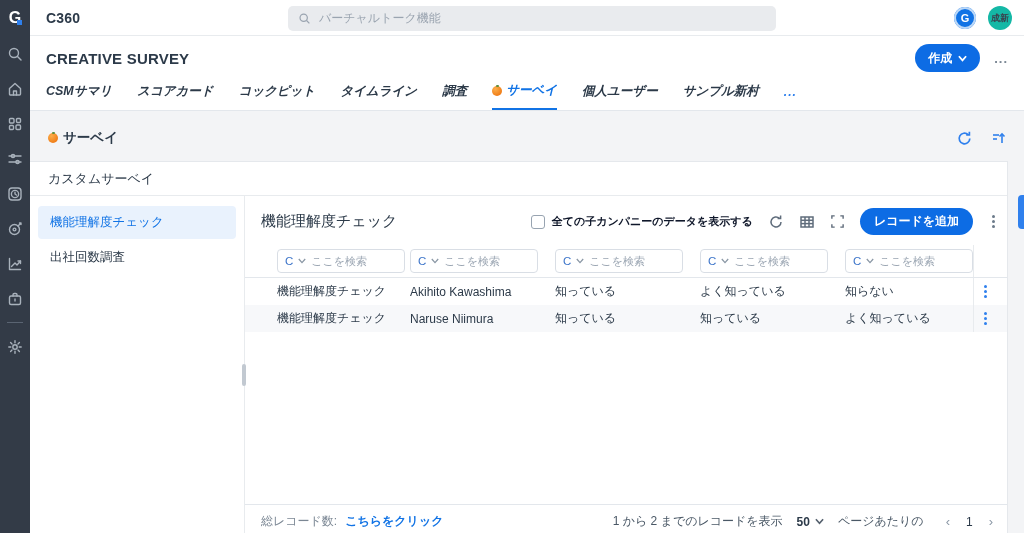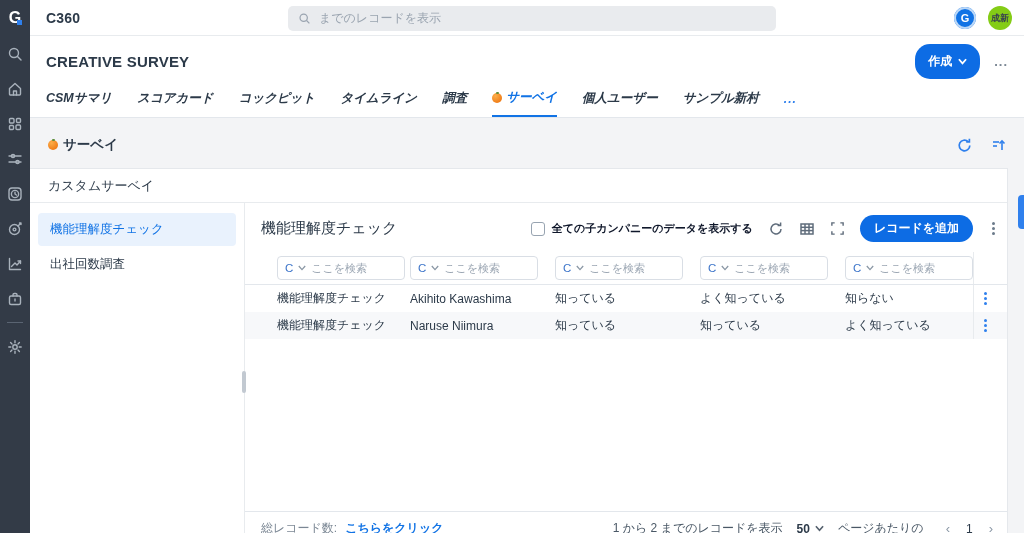--- a/index.html
+++ b/index.html
@@ -21,28 +21,28 @@
   
   .main { position:absolute; left:30px; top:0; right:0; bottom:0; }
   .topbar { height:36px; background:#fff; border-bottom:1px solid #e8ebee; display:flex; align-items:center; position:relative; }
   .topbar .app-title { font-weight:bold; font-size:14px; margin-left:16px; letter-spacing:.2px; }
   .gsearch { position:absolute; left:258px; top:6px; width:488px; height:25px; background:#e9ebee; border-radius:5px;
              display:flex; align-items:center; padding:0 10px; color:#9aa4b0; gap:8px; }
   .gsearch svg { stroke:#9aa4b0; fill:none; stroke-width:1.5; }
   .topbar .right { position:absolute; right:12px; top:0; height:36px; display:flex; align-items:center; gap:12px; }
   .glogo { width:22px; height:22px; border-radius:50%; background:#1173e5; color:#fff; font-weight:bold; font-size:11px;
            display:flex; align-items:center; justify-content:center; box-shadow:0 0 0 2px #bcd8f7 inset; cursor:pointer; }
-  .avatar { width:24px; height:24px; border-radius:50%; background:#84cc16; color:#39434f; font-size:9px; font-weight:bold;
+  .avatar { width:24px; height:24px; border-radius:50%; background:#14b8a6; color:#39434f; font-size:9px; font-weight:bold;
             display:flex; align-items:center; justify-content:center; cursor:pointer; }
   
   .pagehead { background:#fff; border-bottom:1px solid #e3e7ec; padding-top:8px; }
   .ph-row { display:flex; align-items:center; padding:0 16px; }
   .ph-title { font-weight:bold; font-size:15px; letter-spacing:.2px;text-align:center; }
   .ph-actions { margin-left:auto; display:flex; align-items:center; gap:14px; }
-  .btn-create { background:#0d6ce4; color:#fff; border:none; border-radius:15px; height:35px; padding:0 13px;
+  .btn-create { background:#0d6ce4; color:#fff; border:none; border-radius:15px; height:28px; padding:0 13px;
                 font-size:12px; font-weight:bold; display:flex; align-items:center; gap:6px; cursor:pointer; }
   .btn-create svg { stroke:#fff; fill:none; stroke-width:2; }
   .more-dots { color:#7b8794; font-weight:bold; letter-spacing:1px; cursor:pointer; font-size:13px; }
   .tabs { display:flex; align-items:center; gap:25px; padding:10px 16px 0 16px;font-style:italic; }
   .tab { font-size:12.5px; font-weight:bold; color:#2c3a49; padding-bottom:9px; cursor:pointer; white-space:nowrap; }
   .tab.active { color:#1173e5; border-bottom:2px solid #1173e5; display:flex; align-items:center; gap:4px; }
   .tab-more { color:#2f80ed; font-weight:bold; padding-bottom:9px; letter-spacing:1px; cursor:pointer; }
   .orange-dot { width:10px; height:10px; border-radius:50%; display:inline-block;
                 background:radial-gradient(circle at 35% 30%, #fcae4a, #f07f1a 70%); position:relative; }
   .orange-dot::after { content:""; position:absolute; left:4px; top:-1px; width:3px; height:2px; background:#5f8f3e; border-radius:1px; }
@@ -183,21 +183,21 @@
 
 <div class="main">
 
   <div class="topbar">
     <span class="app-title">C360</span>
     <div class="gsearch">
       <svg width="13" height="13" viewBox="0 0 16 16">
           <circle cx="7" cy="7" r="4.5"></circle>
           <line x1="10.5" y1="10.5" x2="14" y2="14"></line>
         </svg>
-      <span>までのレコードを表示</span>
+      <span>バーチャルトーク機能</span>
     </div>
     <div class="right">
       <div class="glogo">
           <span>G</span>
         </div>
       <div class="avatar">
           <span>成新</span>
         </div>
     </div>
   </div>

